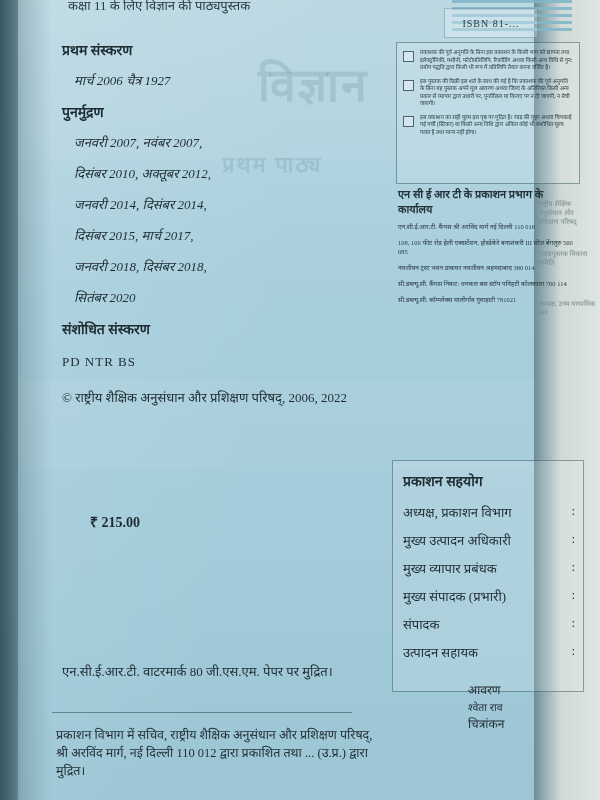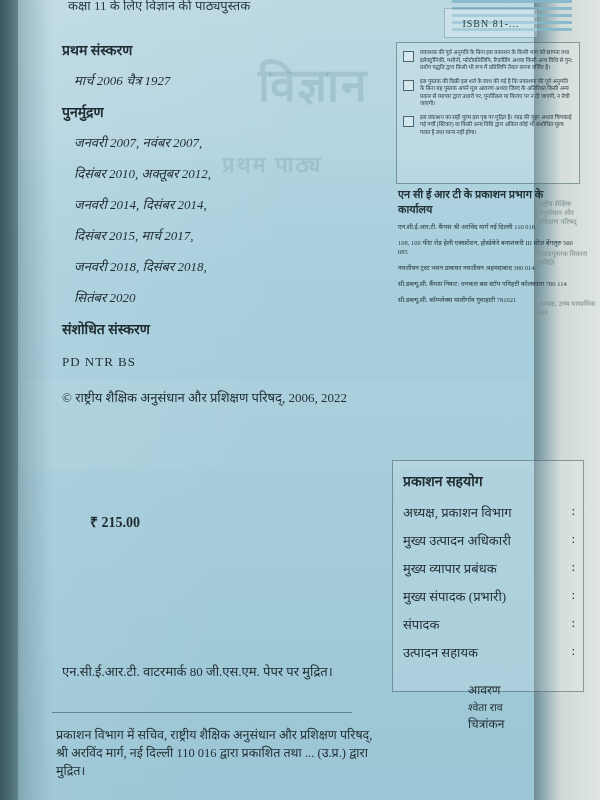--- a/index.html
+++ b/index.html
@@ -153,21 +153,21 @@
 
     <div class="code-line">PD NTR BS</div>
 
     <div class="copy">© राष्ट्रीय शैक्षिक अनुसंधान और प्रशिक्षण परिषद्, 2006, 2022</div>
   </div>
 
   <div class="price">₹ 215.00</div>
 
   <div class="watermark-note">एन.सी.ई.आर.टी. वाटरमार्क 80 जी.एस.एम. पेपर पर मुद्रित।</div>
   <div class="rule"></div>
-  <div class="imprint">प्रकाशन विभाग में सचिव, राष्ट्रीय शैक्षिक अनुसंधान और प्रशिक्षण परिषद्, श्री अरविंद मार्ग, नई दिल्ली 110 016 द्वारा प्रकाशित तथा ... (उ.प्र.) द्वारा मुद्रित।</div>
+  <div class="imprint">प्रकाशन विभाग में सचिव, राष्ट्रीय शैक्षिक अनुसंधान और प्रशिक्षण परिषद्, श्री अरविंद मार्ग, नई दिल्ली 110 012 द्वारा प्रकाशित तथा ... (उ.प्र.) द्वारा मुद्रित।</div>
 
   <div class="box box-top">
     <div class="row">
       <span class="chk"></span>
       <span class="tiny">प्रकाशक की पूर्व अनुमति के बिना इस प्रकाशन के किसी भाग को छापना तथा इलेक्ट्रॉनिकी, मशीनी, फोटोप्रतिलिपि, रिकॉर्डिंग अथवा किसी अन्य विधि से पुन: प्रयोग पद्धति द्वारा किसी भी रूप में प्रतिलिपि तैयार करना वर्जित है।</span>
     </div>
     <div class="row">
       <span class="chk"></span>
       <span class="tiny">इस पुस्तक की बिक्री इस शर्त के साथ की गई है कि प्रकाशक की पूर्व अनुमति के बिना यह पुस्तक अपने मूल आवरण अथवा जिल्द के अतिरिक्त किसी अन्य प्रकार से व्यापार द्वारा उधारी पर, पुनर्विक्रय या किराए पर न दी जाएगी, न बेची जाएगी।</span>
     </div>

